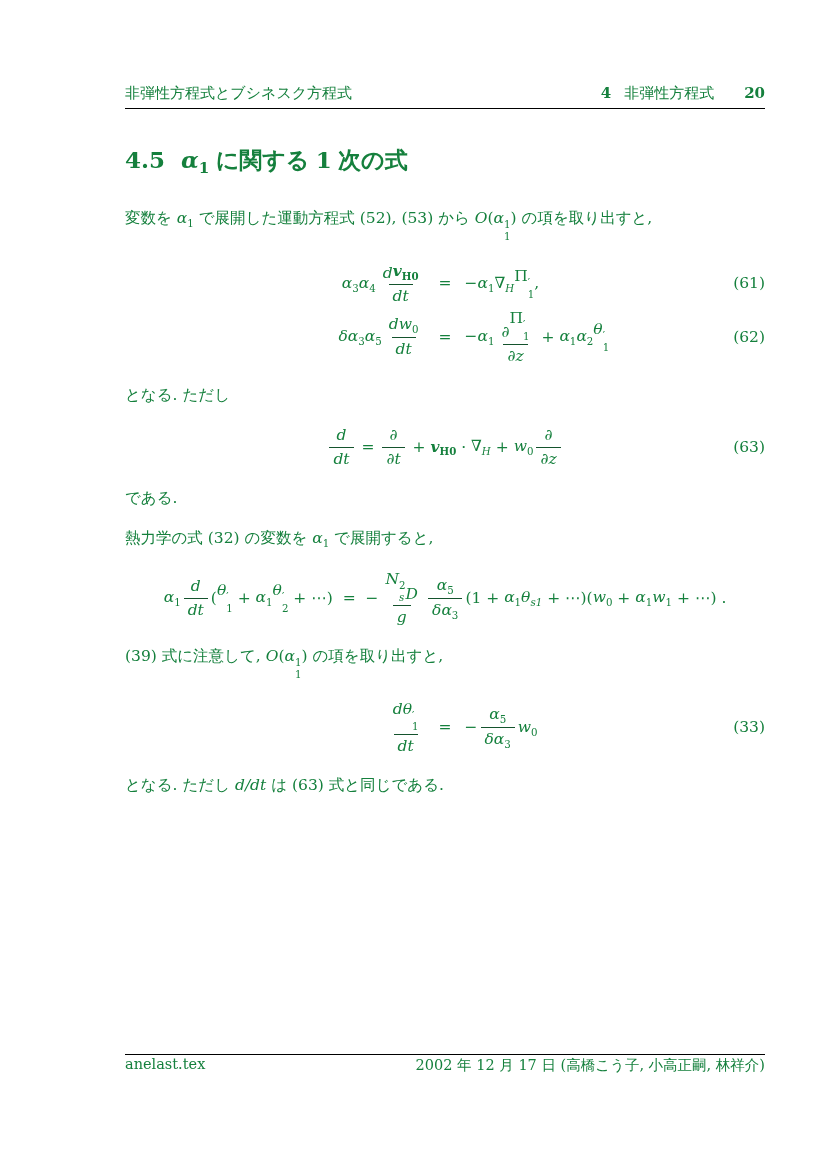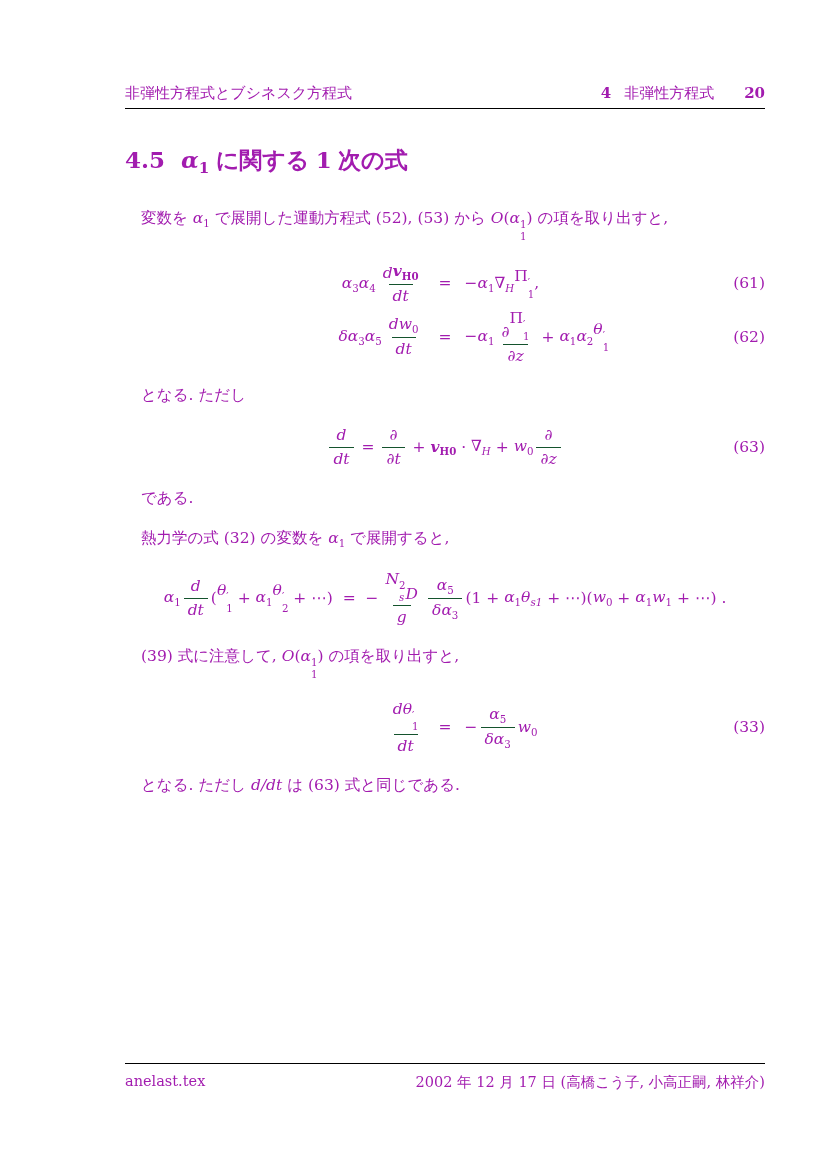--- a/index.html
+++ b/index.html
@@ -1,33 +1,33 @@
 <!DOCTYPE html>
 <html><head>
 <meta charset="utf-8">
 <style>
   html,body{margin:0;padding:0;background:#ffffff;}
-  .page{position:relative;width:826px;height:1169px;background:#fff;color:#a21caf;
+  .page{position:relative;width:826px;height:1169px;background:#fff;color:#15803d;
         font-family:"DejaVu Serif","Liberation Serif",serif;font-size:15.5px;overflow:hidden;}
   .content{position:absolute;left:125px;top:0;width:640px;}
 
   
   .running{display:flex;justify-content:space-between;align-items:baseline;margin-top:84px;font-size:15px;}
   .run-left{font-family:"Liberation Sans","DejaVu Sans",sans-serif;}
   .run-right{display:flex;align-items:baseline;}
   .run-sec-no{font-weight:700;}
   .run-sec-title{font-family:Liberation Serif, serif;margin-left:13px;}
   .run-page{font-weight:700;margin-left:30px;}
   .rule{border:none;border-top:1.5px solid #000;margin:5px 0 0;}
 
   
   h2{margin:36px 0 30px;font-size:23px;font-weight:700;}
   .hnum{font-weight:700;margin-right:16px;}
 
-  .para{margin:17px 16px;line-height:1.5;}
+  .para{margin:17px 0;line-height:1.5;}
 
   
   .eq-block{margin:10px 0;}
   .eqrow{display:flex;align-items:center;justify-content:center;position:relative;min-height:46px;}
   .lhs{display:flex;align-items:center;justify-content:flex-end;flex:1;}
   .rhs{display:flex;align-items:center;justify-content:flex-start;flex:1;}
   .ctr{display:flex;align-items:center;justify-content:center;flex:1;}
   .rel{padding:0 13px;}
   .eqno{position:absolute;right:0;top:50%;transform:translateY(-50%);}
 
@@ -39,21 +39,21 @@
   .b{font-style:normal;font-weight:700;}
   .g{font-family:"Liberation Sans","DejaVu Sans",sans-serif;font-weight:700;font-style:normal;}
   .sub{font-size:66%;vertical-align:-0.35em;}
   .ss{display:inline-flex;flex-direction:column;align-items:flex-start;font-size:66%;line-height:1.15;vertical-align:-0.5em;}
   .frac{display:inline-flex;flex-direction:column;align-items:center;margin:0 3px;vertical-align:middle;line-height:1.3;text-align:center;}
   .fn,.fd{display:flex;justify-content:center;align-items:flex-end;padding:1px 4px;}
   .fd{border-top:1px solid #14532d;}
 
   
   .footer{position:absolute;left:125px;width:640px;top:1054px;border-top:1px solid #000;
-          padding-top:9px;display:flex;justify-content:space-between;font-size:14.5px;margin-top:9px;}
+          padding-top:1px;display:flex;justify-content:space-between;font-size:14.5px;}
 </style>
 </head>
 <body>
 
 <div class="page">
   <div class="content">
 
     <div class="running">
       <span class="run-left">非弾性方程式とブシネスク方程式</span>
       <span class="run-right">

